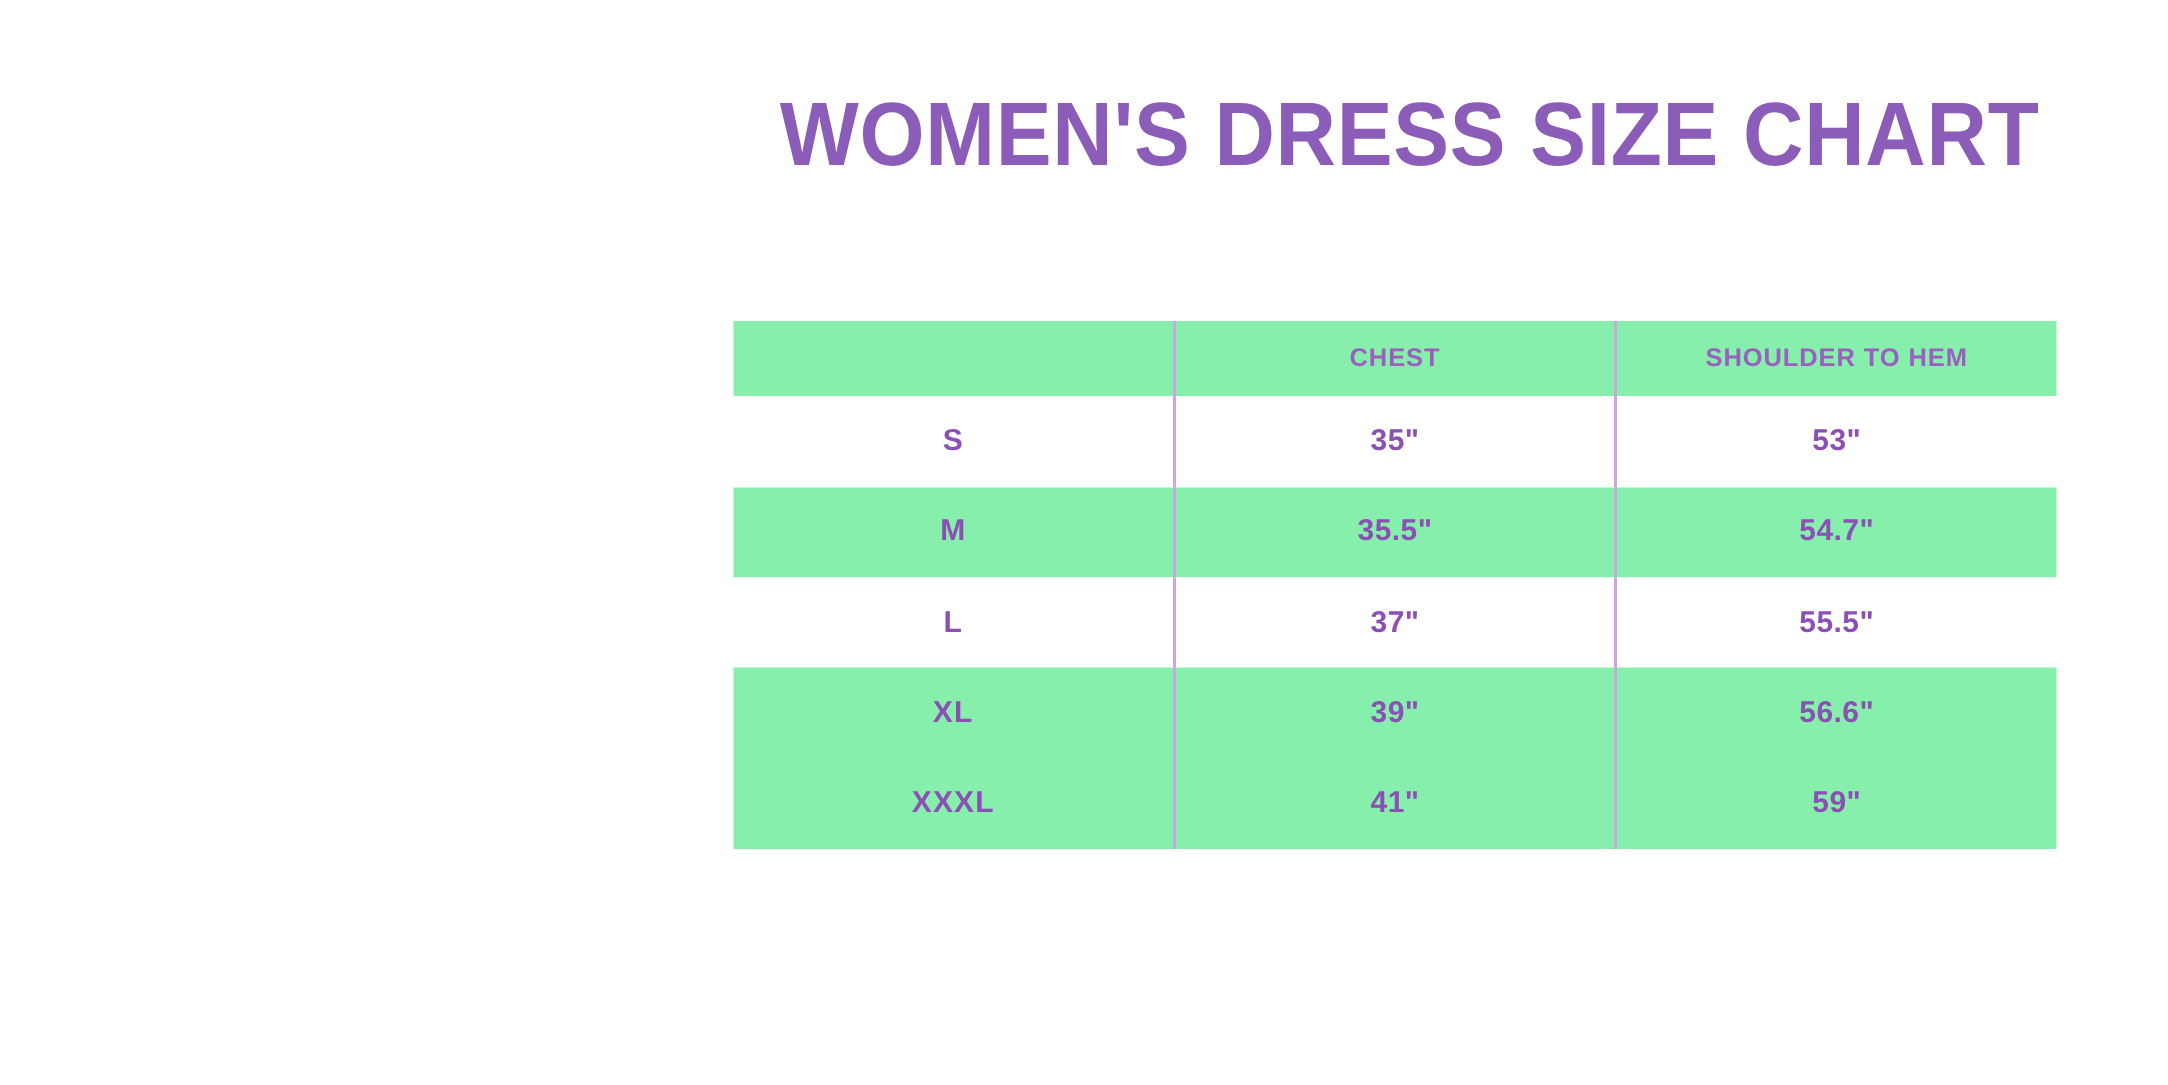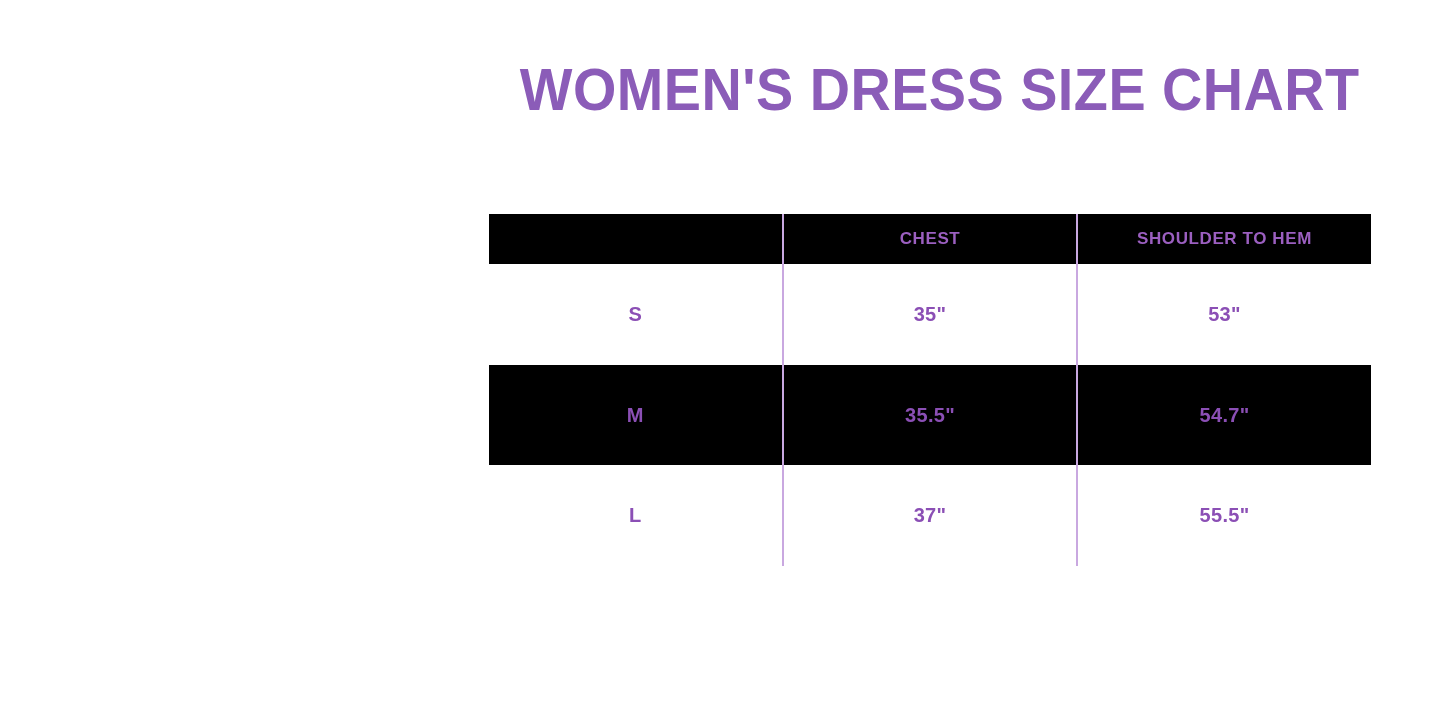--- a/index.html
+++ b/index.html
@@ -60,21 +60,21 @@
     text-align: center;
     vertical-align: middle;
     font-family: "Liberation Sans Narrow", "Liberation Sans", sans-serif;
     font-weight: bold;
     white-space: nowrap;
     border: 0;
   }
 
   
   tr.row-shade > th,
-  tr.row-shade > td { background: #000000; }
+  tr.row-shade > td { background: #86efac; }
   tr.row-plain > td { background: #ffffff; }
 
   
   table.size-chart th.col-div,
   table.size-chart td.col-div {
     border-left: 2px solid #C9A8E0;
   }
 
   th.hdr-cell {
     font-size: 17px;
@@ -117,15 +117,25 @@
       <tr class="row-shade">
         <td class="data-cell size-label">M</td>
         <td class="data-cell col-div">35.5"</td>
         <td class="data-cell col-div">54.7"</td>
       </tr>
       <tr class="row-plain">
         <td class="data-cell size-label">L</td>
         <td class="data-cell col-div">37"</td>
         <td class="data-cell col-div">55.5"</td>
       </tr>
+      <tr class="row-shade">
+        <td class="data-cell size-label">XL</td>
+        <td class="data-cell col-div">39"</td>
+        <td class="data-cell col-div">56.6"</td>
+      </tr>
+      <tr class="row-shade">
+        <td class="data-cell size-label">XXXL</td>
+        <td class="data-cell col-div">41"</td>
+        <td class="data-cell col-div">59"</td>
+      </tr>
     </tbody>
   </table>
 </div>
 
 </body></html>

